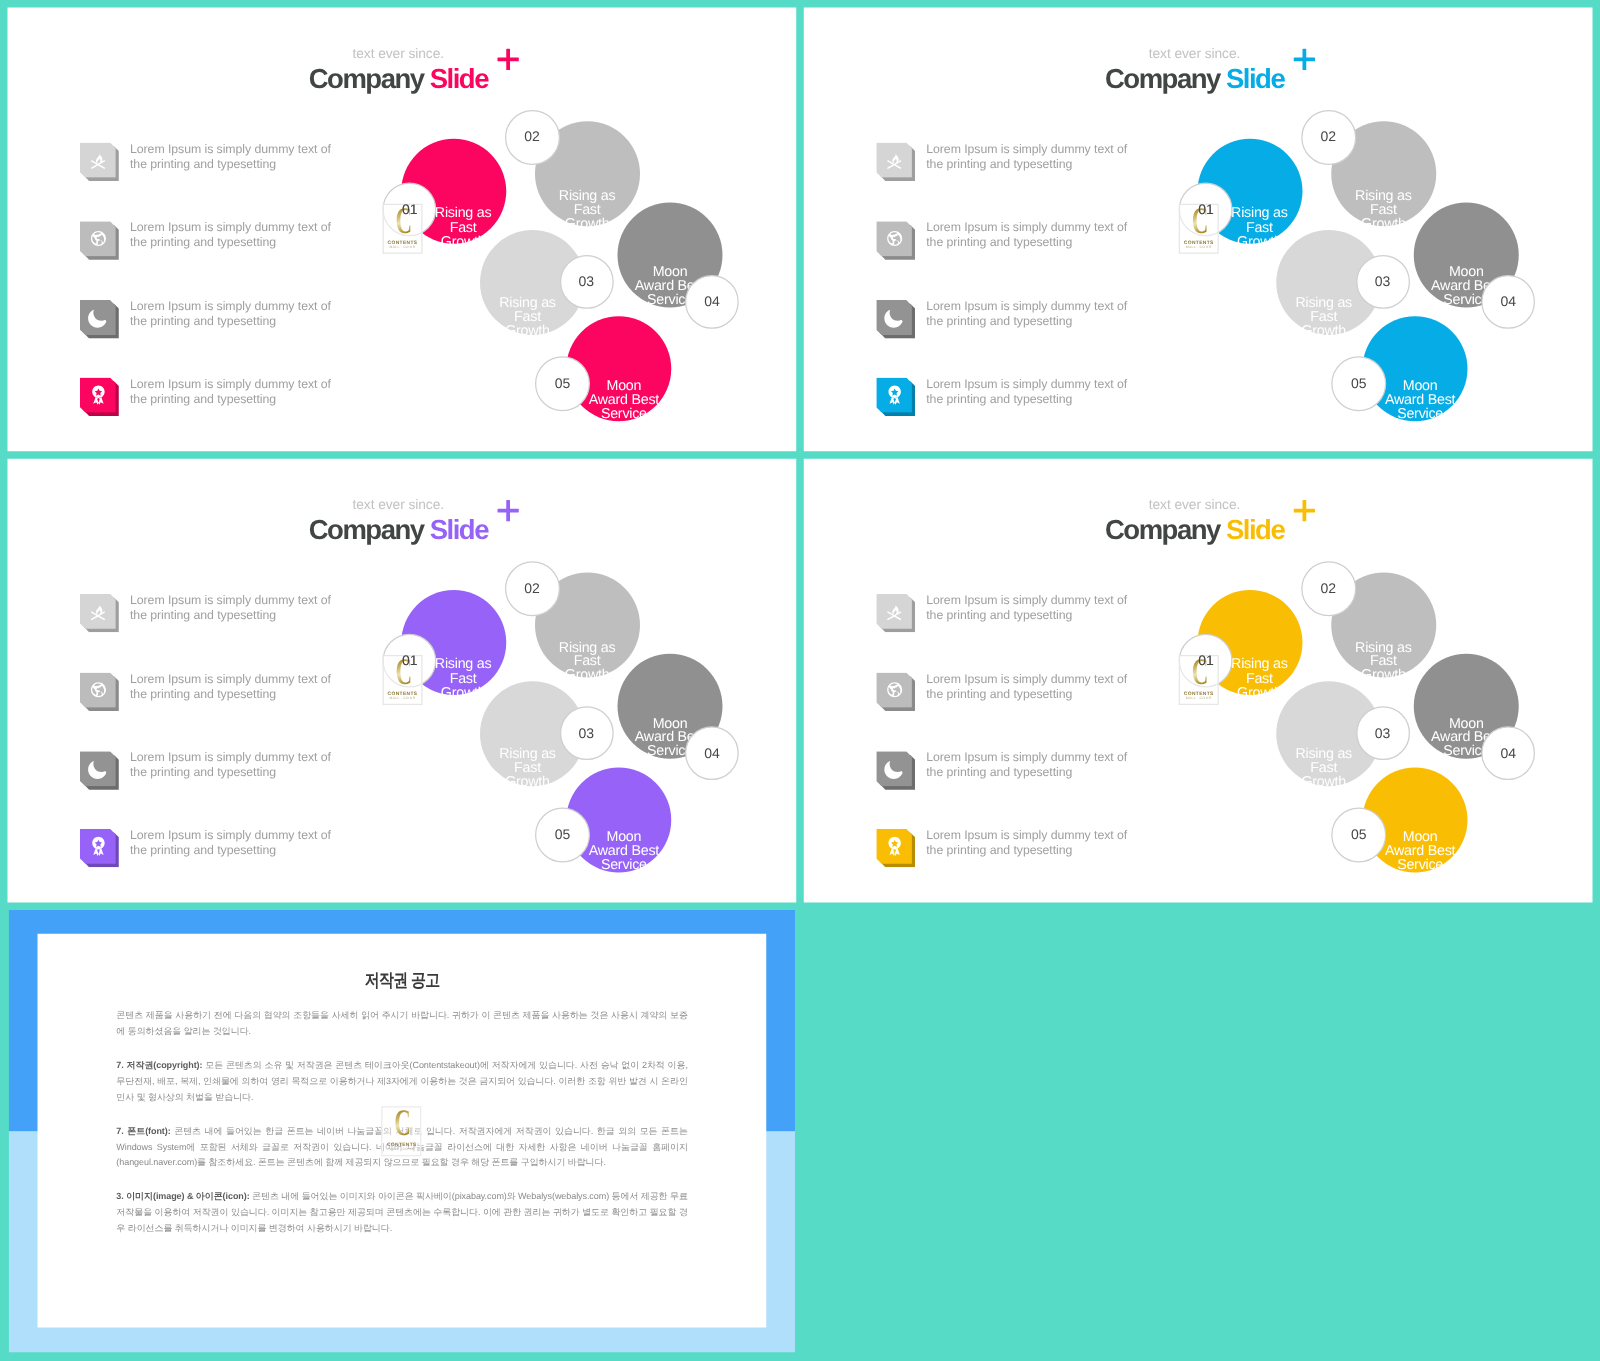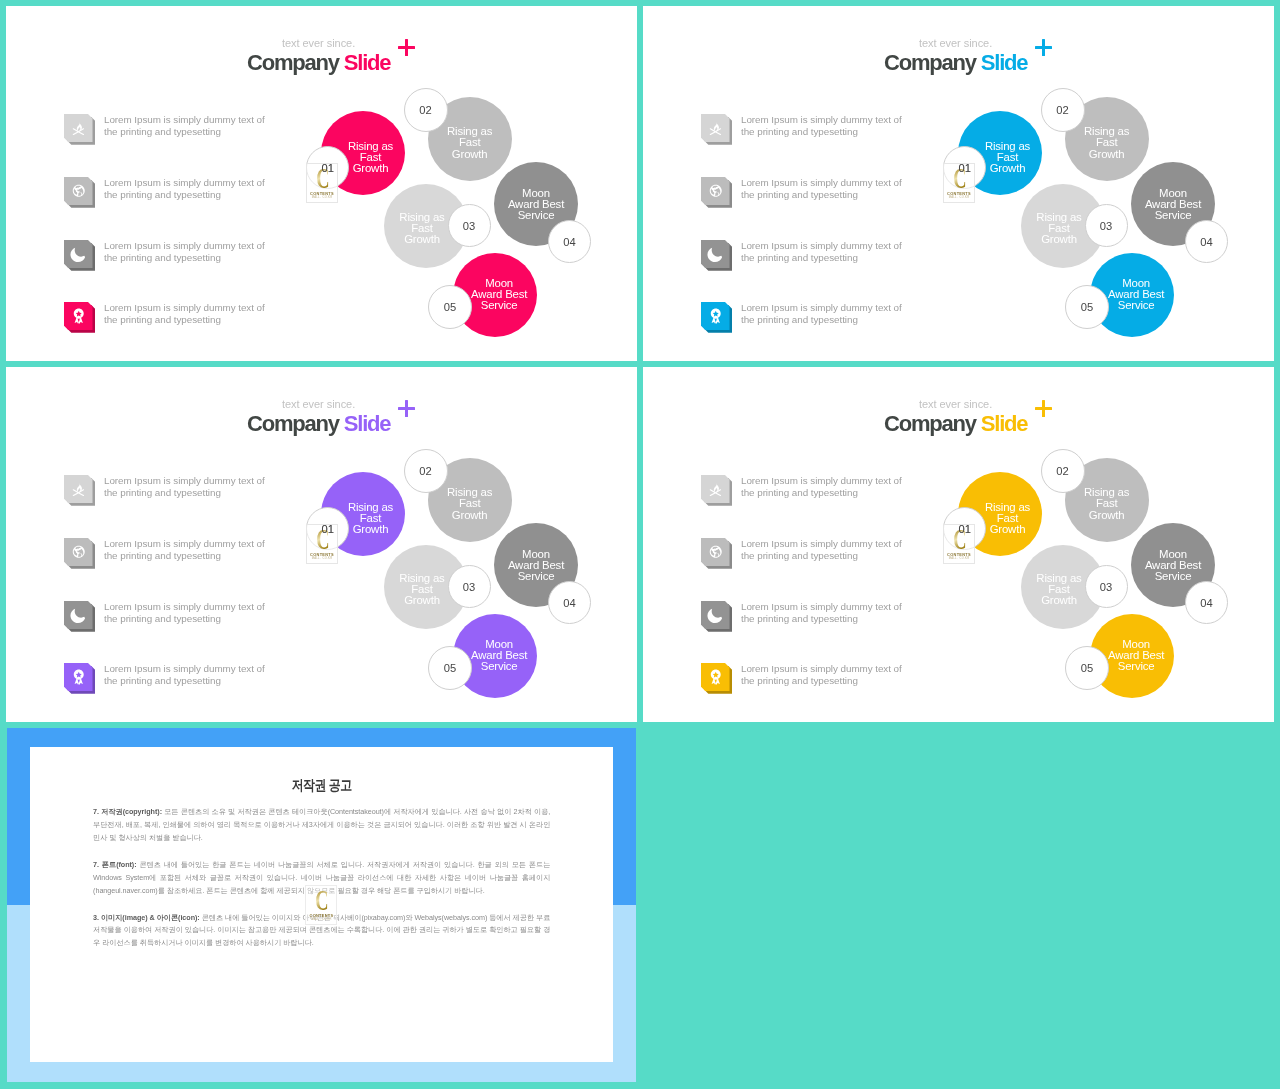--- a/index.html
+++ b/index.html
@@ -23,21 +23,21 @@
 .li .ibox-face{position:absolute;left:0;top:0;width:28.5px;height:28.2px;background:var(--c);
    clip-path:polygon(0 0, 24px 0, 28.5px 4.5px, 28.5px 28.2px, 4.5px 28.2px, 0 23.7px);z-index:2;}
 .li .ibox-shade{position:absolute;left:2.8px;top:2.6px;width:28.5px;height:28.2px;background:var(--c);filter:brightness(.74);
    clip-path:polygon(0 0, 24px 0, 28.5px 4.5px, 28.5px 28.2px, 4.5px 28.2px, 0 23.7px);z-index:0;}
 .li .ibox-ico{position:absolute;left:0;top:0;width:28.5px;height:28.2px;
    display:flex;align-items:center;justify-content:center;z-index:3;}
 .li .txt{position:absolute;left:40px;top:0px;width:170px;font-size:9.85px;line-height:12.45px;
          color:#9f9f9f;letter-spacing:-.05px;}
 
 .cl{position:absolute;left:0;top:0;width:100%;height:100%;}
-.big{position:absolute;border-radius:50%;display:flex;align-items:center;justify-content:center;}
+.big{position:absolute;border-radius:50%;display:flex;align-items:flex-end;justify-content:center;}
 .big .bw{display:block;text-align:center;color:#fff;font-size:11.4px;line-height:11.05px;letter-spacing:-.18px;transform:translateY(2.8px);}
 .big .bl{display:block;}
 .numtop{background:transparent !important;border-color:transparent !important;}
 .num{position:absolute;border-radius:50%;background:#fff;border:1px solid #cfcfcf;
       display:flex;align-items:center;justify-content:center;font-size:11.2px;color:#464646;
       box-sizing:border-box;}
 
 .wm{position:absolute;left:300px;top:157px;width:32px;height:40px;border:1px solid #e6e6e6;
     background:rgba(255,255,255,.52);overflow:hidden;box-sizing:border-box;}
 .wm .wm-c{position:absolute;left:.5px;top:-.5px;width:100%;text-align:center;font-size:20px;
@@ -506,20 +506,21 @@
       <span class="wm-s">MALL . CO.KR</span>
     </div>
     <div class="num numtop" style="left:300.3px;top:140.3px;width:43px;height:43px">01</div>
   </div>
 </div>
 <div class="cpslide" style="left:6.6px;top:727.8px;width:629.8px;height:354px">
   <div class="cp-border-top"></div>
   <div class="cp-border-bottom"></div>
   <div class="cp-page">
     <div class="cp-title"><span>저작권 공고</span></div>
+    <p class="cp-p">콘텐츠 제품을 사용하기 전에 다음의 협약의 조항들을 사세히 읽어 주시기 바랍니다. 귀하가 이 콘텐츠 제품을 사용하는 것은 사용시 계약의 보증에 동의하셨음을 알리는 것입니다.</p>
     <p class="cp-p"><b>7. 저작권(copyright):</b><span> 모든 콘텐츠의 소유 및 저작권은 콘텐츠 테이크아웃(Contentstakeout)에 저작자에게 있습니다. 사전 승낙 없이 2차적 이용, 무단전재, 배포, 복제, 인쇄물에 의하여 영리 목적으로 이용하거나 제3자에게 이용하는 것은 금지되어 있습니다. 이러한 조항 위반 발견 시 온라인 민사 및 형사상의 처벌을 받습니다.</span></p>
     <p class="cp-p"><b>7. 폰트(font):</b><span> 콘텐츠 내에 들어있는 한글 폰트는 네이버 나눔글꼴의 서체로 입니다. 저작권자에게 저작권이 있습니다. 한글 외의 모든 폰트는 Windows System에 포함된 서체와 글꼴로 저작권이 있습니다. 네이버 나눔글꼴 라이선스에 대한 자세한 사항은 네이버 나눔글꼴 홈페이지(hangeul.naver.com)를 참조하세요. 폰트는 콘텐츠에 함께 제공되지 않으므로 필요할 경우 해당 폰트를 구입하시기 바랍니다.</span></p>
     <p class="cp-p"><b>3. 이미지(image) &amp; 아이콘(icon):</b><span> 콘텐츠 내에 들어있는 이미지와 아이콘은 픽사베이(pixabay.com)와 Webalys(webalys.com) 등에서 제공한 무료 저작물을 이용하여 저작권이 있습니다. 이미지는 참고용만 제공되며 콘텐츠에는 수록합니다. 이에 관한 권리는 귀하가 별도로 확인하고 필요할 경우 라이선스를 취득하시거나 이미지를 변경하여 사용하시기 바랍니다.</span></p>
     <div class="wm wm-cp">
       <span class="wm-c">C</span>
       <span class="wm-n">CONTENTS</span>
       <span class="wm-s">MALL . CO.KR</span>
     </div>
   </div>
 </div>

